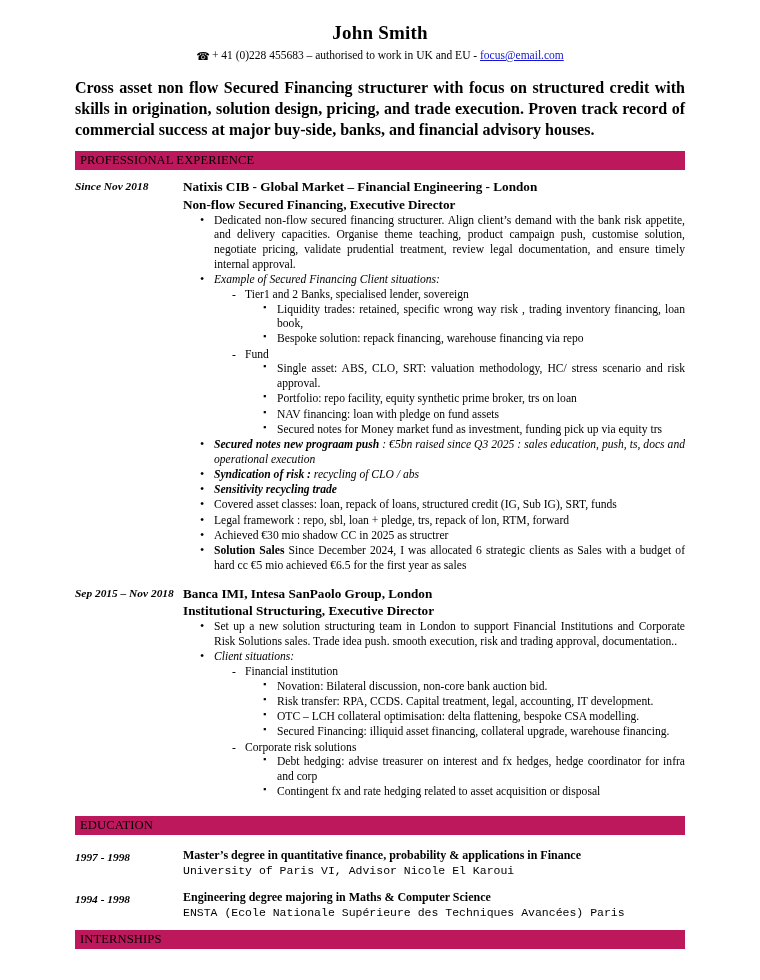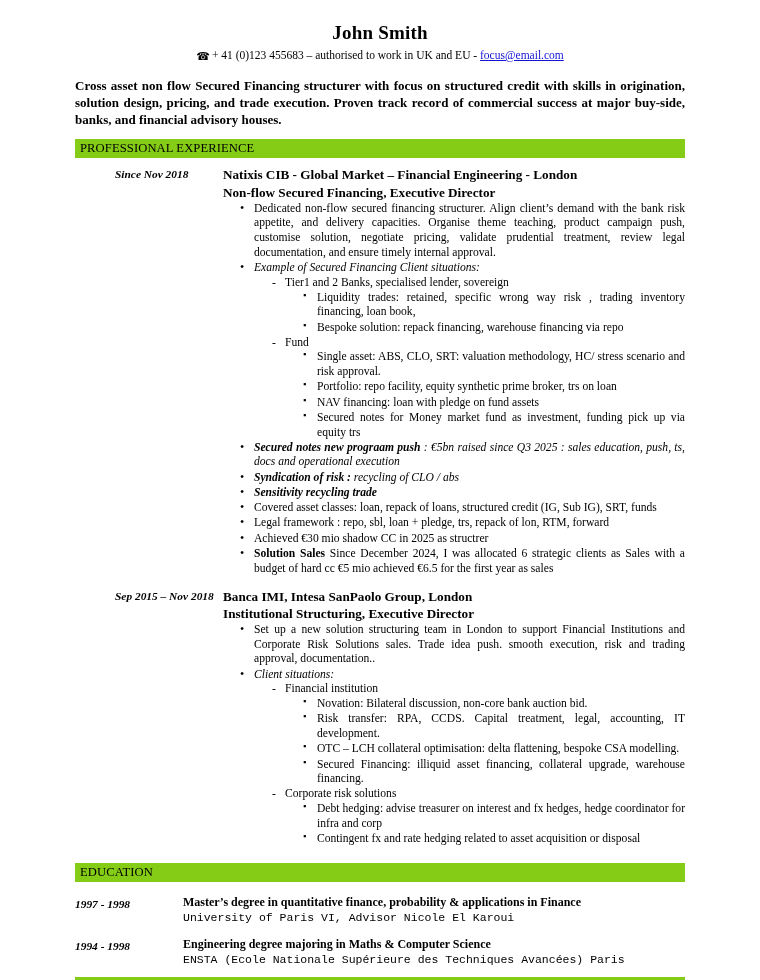--- a/index.html
+++ b/index.html
@@ -44,44 +44,43 @@
     margin-right: 2px;
     vertical-align: -1px;
   }
   .email-link {
     color: #1414d2;
     text-decoration: underline;
   }
 
   
   .summary {
-    font-size: 13px;
+    font-size: 16px;
     font-weight: bold;
     text-align: justify;
     line-height: 1.33;
     margin-bottom: 11px;
   }
 
   
   .section-bar {
-    background: #84cc16;
+    background: #be185d;
     font-size: 12.6px;
     line-height: 1.35;
     padding: 1px 0 1px 5px;
     margin-bottom: 8px;
     letter-spacing: 0.1px;
   }
   .section-bar.tight { margin-bottom: 2px; }
 
   
   .entry {
     display: flex;
     align-items: flex-start;
     margin-bottom: 2px;
-    margin-left: 40px;
   }
   .entry-date {
     width: 108px;
     flex: 0 0 108px;
     font-size: 11.4px;
     font-style: italic;
     font-weight: bold;
     line-height: 1.3;
     padding-top: 1px;
     white-space: nowrap;
@@ -180,21 +179,21 @@
   .spacer-md { height: 14px; }
 </style>
 </head>
 <body>
 
 <div class="page">
 
   <div class="name">John Smith</div>
 
   <div class="contact-line">
-    <span class="phone-icon">☎</span><span>+ 41 (0)123 455683</span>
+    <span class="phone-icon">☎</span><span>+ 41 (0)228 455683</span>
     <span>– authorised to work in UK and EU -</span>
     <a class="email-link" href="#">focus@email.com</a>
   </div>
 
   <div class="summary">Cross asset non flow Secured Financing structurer with focus on structured credit with skills in origination, solution design, pricing, and trade execution. Proven track record of commercial success at major buy-side, banks, and financial advisory houses.</div>
 
   <div class="section-bar">PROFESSIONAL EXPERIENCE</div>
 
   <div id="experience-container">
       <div class="entry">

